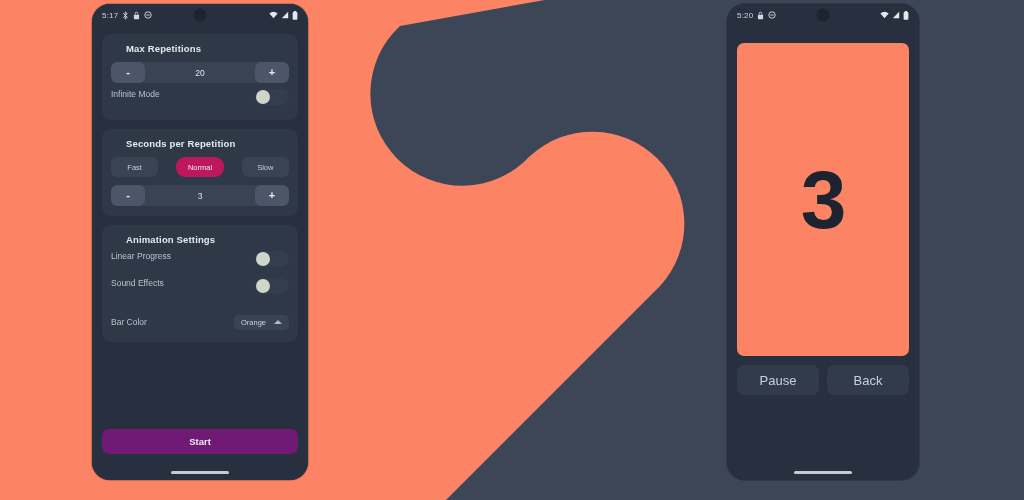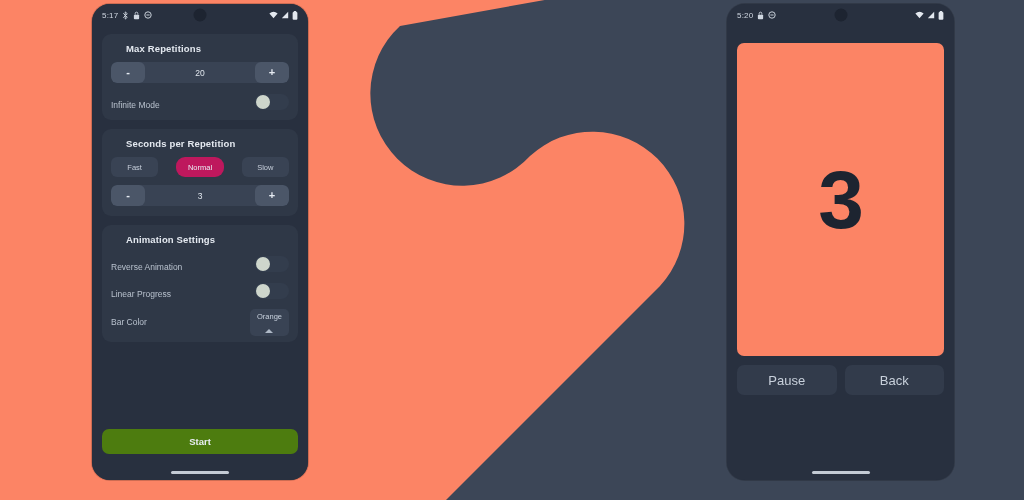--- a/index.html
+++ b/index.html
@@ -112,21 +112,21 @@
   .stepper-value {
     flex:1;
     text-align:center;
     color:#DFE5EC;
     font-size:8.5px;
   }
 
   
   .toggle-row {
     display:flex;
-    align-items:flex-end;
+    align-items:flex-start;
     height:21px;
     margin-top:6px;
   }
   .toggle-row .row-label { flex:1; }
   .switch {
     width:34px; height:16px;
     border-radius:8px;
     background:#333D4D;
     position:relative;
     flex:0 0 34px;
@@ -171,57 +171,56 @@
   }
   .dropdown-row .row-label { flex:1; }
   .dropdown {
     display:flex;
     align-items:center;
     gap:8px;
     background:#394354;
     border-radius:5px;
     padding:3px 7px;
     cursor:pointer;
-    flex-direction:column;
   }
   .dropdown .dd-value { color:#C9D2DE; font-size:7.5px; }
   .caret-up {
     width:0;height:0;
     border-left:4px solid transparent;
     border-right:4px solid transparent;
     border-bottom:4px solid #AEB8C6;
   }
 
   
   .start-wrap { margin-top:auto; padding:0 0 26px 0; }
   .btn-primary {
     width:100%;
     height:25px;
     border-radius:7px;
-    background:#4d7c0f;
+    background:#701a75;
     color:#E8EDF3;
     font-size:9.5px;
     font-weight:bold;
     border:none;
     cursor:pointer;
     font-family:"Liberation Sans", sans-serif;
   }
 
   
   .nav-pill {
     position:absolute;
     left:50%; bottom:6px;
     transform:translateX(-50%);
     width:58px; height:3px;
     border-radius:2px;
     background:#C3CAD4;
   }
 
   
-  #phone-right { left:727px; top:4px; width:227px; height:476px; }
+  #phone-right { left:727px; top:4px; width:192px; height:476px; }
   #phone-right .content {
     flex:1;
     display:flex;
     flex-direction:column;
     padding:8px 10px 0 10px;
     overflow:hidden;
   }
   .counter-card {
     padding:5px 9px 7px 9px;
     position:relative;
@@ -342,34 +341,34 @@
         <div class="stepper">
           <button class="stepper-btn">-</button>
           <div class="stepper-value">3</div>
           <button class="stepper-btn">+</button>
         </div>
       </div>
 
       <div class="card settings-card">
         <div class="section-title">Animation Settings</div>
 
-        <div class="toggle-row">
-          <span class="row-label">Reverse Animation</span>
-          <div class="switch">
-            <div class="knob"></div>
-          </div>
-        </div>
 
         <div class="toggle-row">
           <span class="row-label">Linear Progress</span>
           <div class="switch">
             <div class="knob"></div>
           </div>
         </div>
 
+        <div class="toggle-row">
+          <span class="row-label">Sound Effects</span>
+          <div class="switch">
+            <div class="knob"></div>
+          </div>
+        </div>
 
         <div class="dropdown-row">
           <span class="row-label">Bar Color</span>
           <div class="dropdown">
             <span class="dd-value">Orange</span>
             <span class="caret-up"></span>
           </div>
         </div>
       </div>
 

